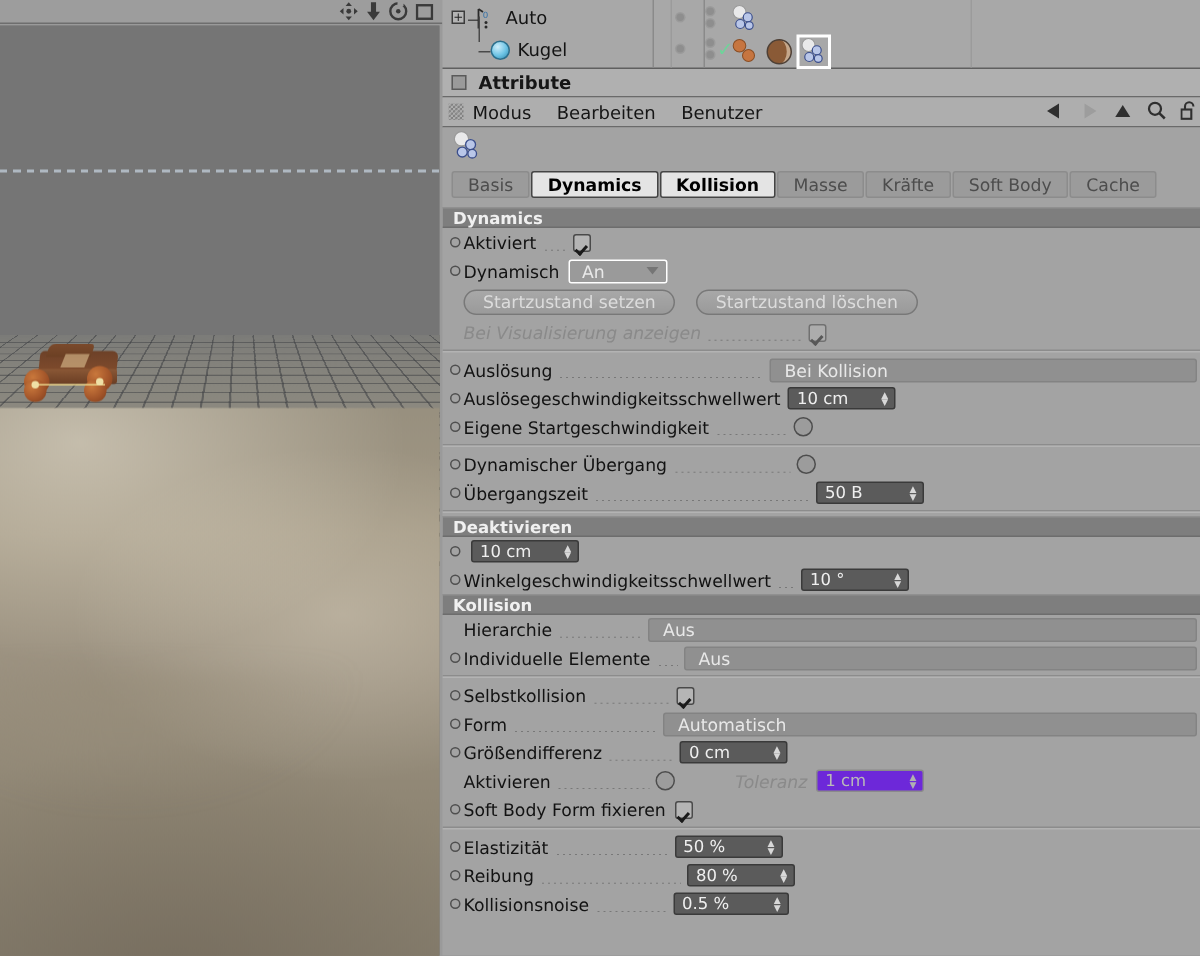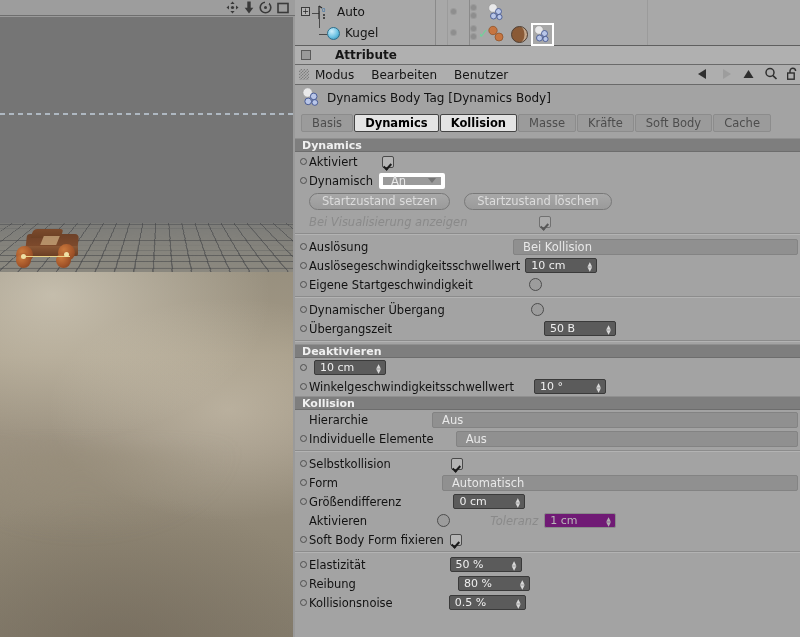--- a/index.html
+++ b/index.html
@@ -145,21 +145,21 @@
   .dotcol { display:flex; flex-direction:column; gap:3px; }
   .om-check { position:absolute; color:#6fd39a; font-size:13px; font-weight:bold; }
 
   .om-tagicon { position:absolute; width:19px; height:19px; }
   .tag-sel { outline:2px solid #ffffff; }
 
   
   #attr-title {
     position:absolute; left:0; top:46px; width:505px; height:19px;
     background:#b0b0b0; border-bottom:1px solid #6a6a6a;
-    display:flex; align-items:center;gap:16px;
+    display:flex; align-items:center;
   }
   .title-box {
     width:10px; height:10px; margin-left:6px; margin-right:8px;
     background:#9a9a9a; border:1px solid #5a5a5a;
   }
   #attr-title .t {
     font-size:12px; font-weight:bold; color:#161616;
   }
 
   
@@ -261,32 +261,32 @@
     display:flex; align-items:center; justify-content:space-between;
     color:#efefef; font-size:11px; padding:0 2px 0 5px; flex:0 0 auto;
     position:relative;
   }
   .numfield .v { line-height:14px; }
   .numfield .spin {
     width:9px; height:13px; display:flex; flex-direction:column;
     align-items:center; justify-content:center; color:#d8d8d8; font-size:6px; line-height:5px;
     margin-left:4px;
   }
-  .numfield.dis { background:#701a75; border-color:#8a8a8a; color:#b9b9b9; }
+  .numfield.dis { background:#6d28d9; border-color:#8a8a8a; color:#b9b9b9; }
   .numfield.dis .spin { color:#b0b0b0; }
 
   .dropdown {
     height:16px; background:#909090; border:1px solid #838383; border-radius:2px;
     color:#e8e8e8; font-size:11.5px; line-height:14px; padding-left:9px;
     flex:0 0 auto;
     display:flex; align-items:center;
   }
 
   .combo {
-    height:16px; background:#9a9a9a; border:4px solid #ffffff; border-radius:2px;
+    height:16px; background:#9a9a9a; border:1px solid #ffffff; border-radius:2px;
     color:#e9e9e9; font-size:11.5px; padding-left:8px;
     display:flex; align-items:center; justify-content:space-between;
     flex:0 0 auto; width:66px;
   }
   .combo .arrow {
     width:0; height:0; border-left:4px solid transparent; border-right:4px solid transparent;
     border-top:5px solid #757575; margin-right:5px;
   }
 
   .btn {
@@ -496,21 +496,20 @@
 
     <div id="attr-objhead">
       <span style="width:21px;height:21px;margin-left:6px;margin-right:5px;">
         <svg width="21" height="21" viewBox="0 0 19 19">
           <circle cx="6" cy="5" r="4.3" fill="#e9e9ea" stroke="#9a9a9a" stroke-width=".7"></circle>
           <circle cx="11.5" cy="8.5" r="3" fill="#b9c6e8" stroke="#3c4f8c" stroke-width=".8"></circle>
           <circle cx="6.5" cy="13" r="3" fill="#b9c6e8" stroke="#3c4f8c" stroke-width=".8"></circle>
           <circle cx="12.5" cy="14" r="2.6" fill="#b9c6e8" stroke="#3c4f8c" stroke-width=".8"></circle>
         </svg>
       </span>
-      <div class="oh-label">Dynamics Body Tag [Dynamics Body]</div>
     </div>
 
     <div id="attr-tabs">
       <div class="tab">Basis</div>
       <div class="tab active">Dynamics</div>
       <div class="tab active">Kollision</div>
       <div class="tab">Masse</div>
       <div class="tab">Kräfte</div>
       <div class="tab">Soft Body</div>
       <div class="tab">Cache</div>

